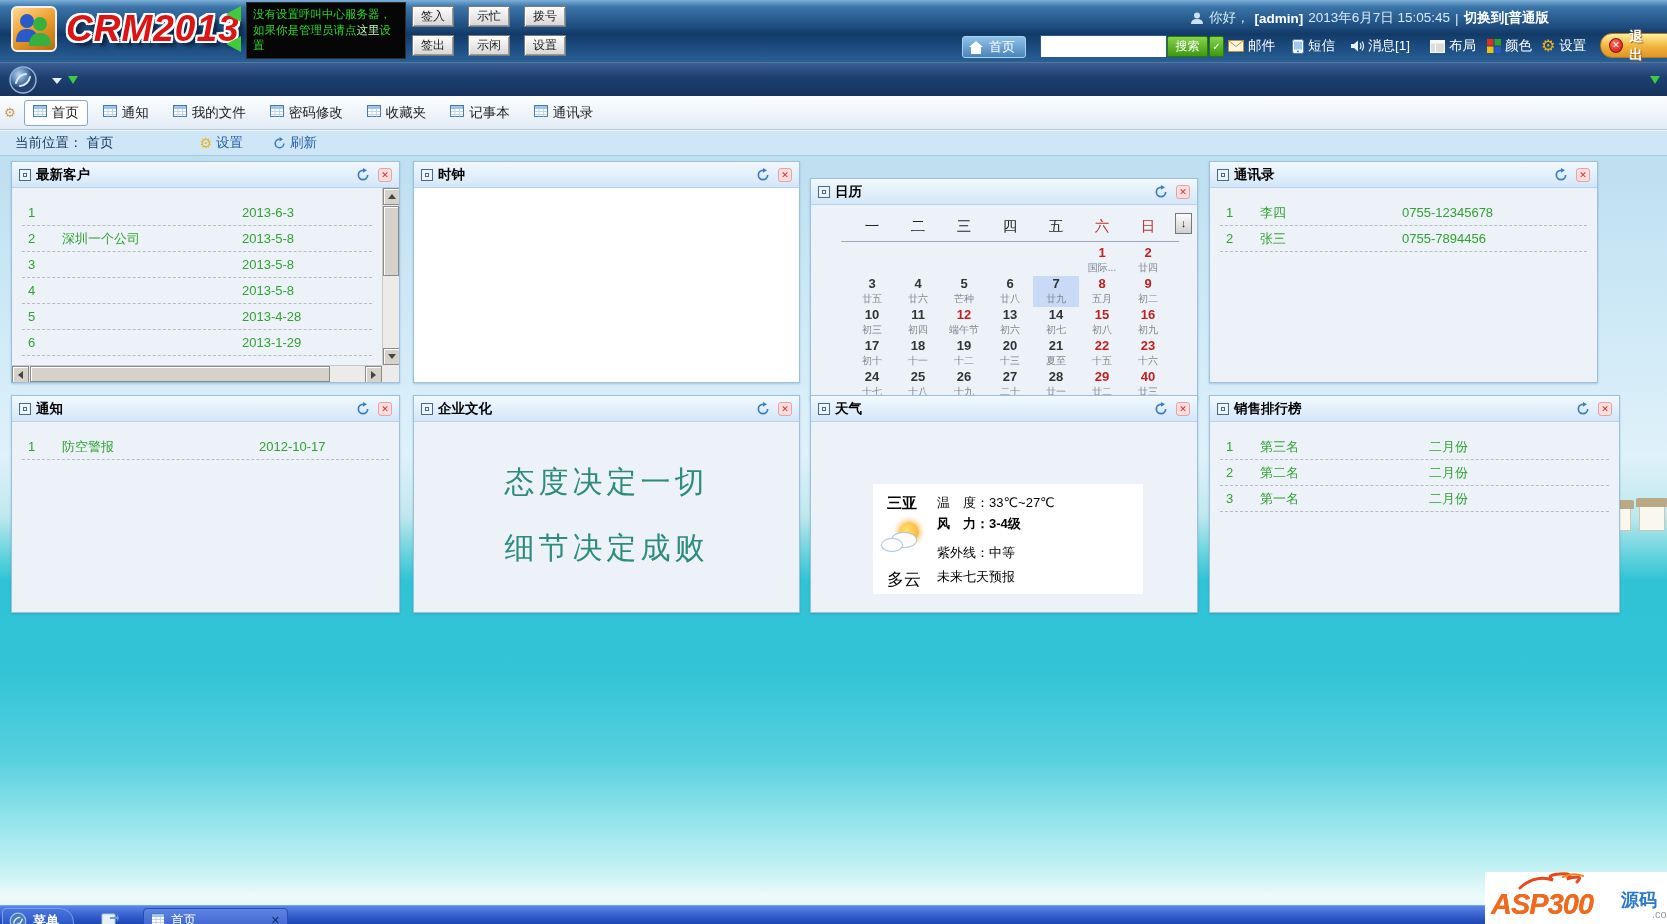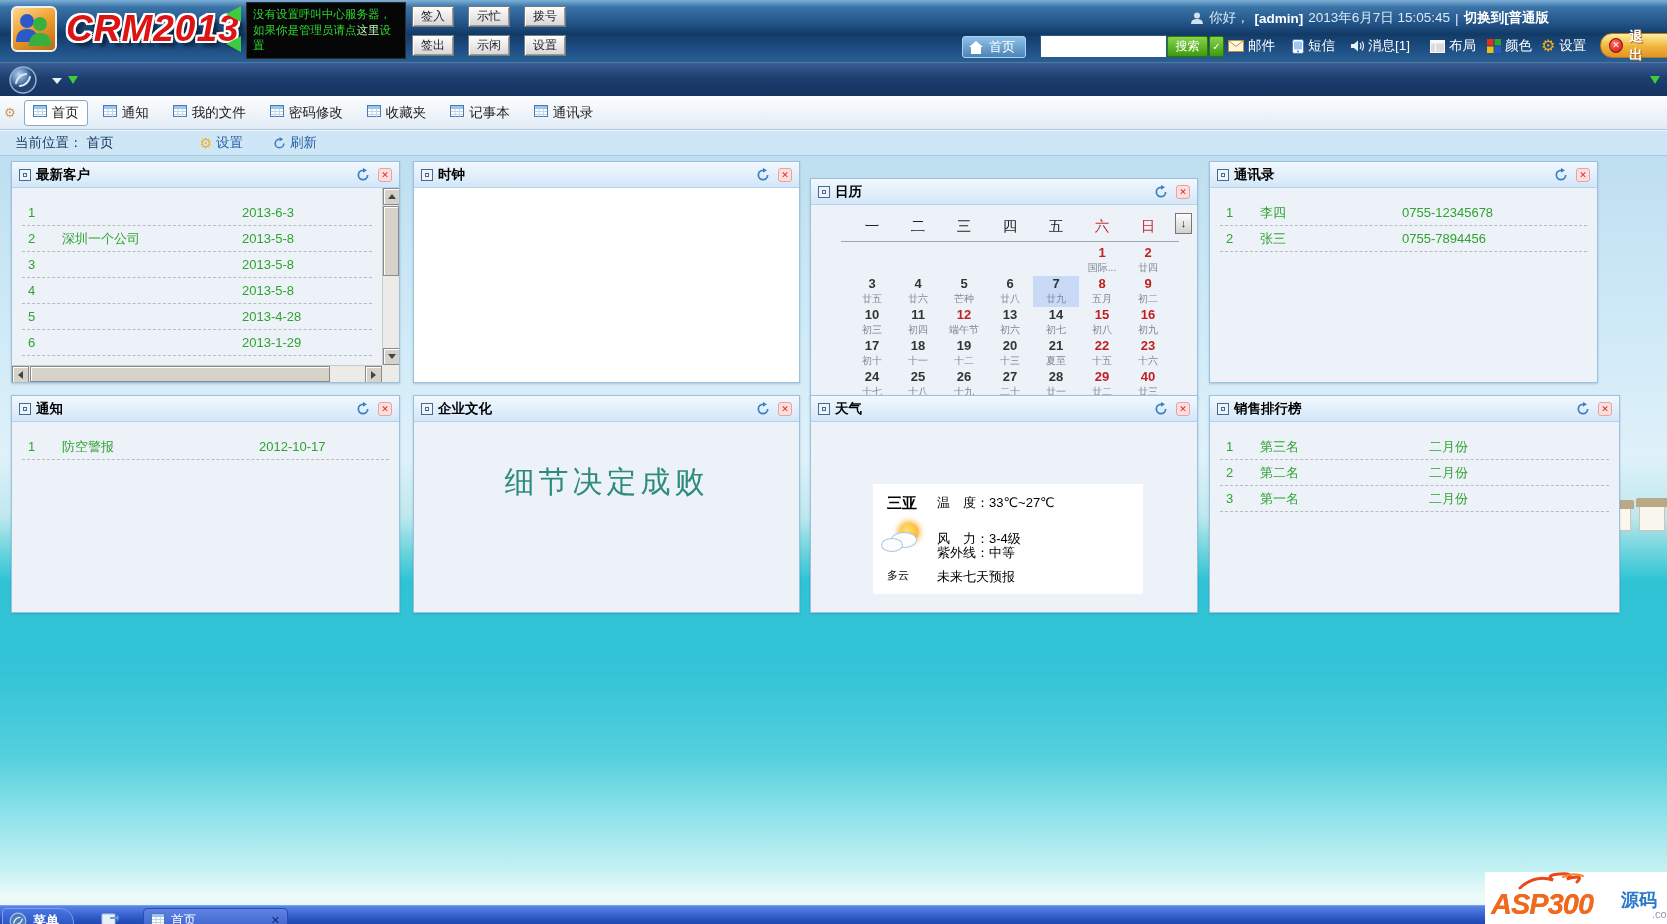--- a/index.html
+++ b/index.html
@@ -131,21 +131,21 @@
   .cal-d.red { color:#c02020; }
   .cal-l { font-size:10px; color:#7e8690; line-height:13px; }
 
   
   #cu-lines { position:absolute; left:0; top:40px; width:100%; text-align:center; }
   .cu-line { font-family:"Liberation Serif","DejaVu Serif",serif; font-size:30px; color:#2d8c7c; letter-spacing:4px; margin-bottom:25px; }
 
   
   #wx-panel { position:absolute; left:62px; top:62px; width:270px; height:110px; background:#fff; }
   #wx-city { position:absolute; left:14px; top:10px; font-size:15px; font-weight:bold; color:#000; }
-  #wx-cond { position:absolute; left:14px; top:84px; font-size:11px; color:#000; }
+  #wx-cond { position:absolute; left:14px; top:84px; font-size:17px; color:#000; }
   .wx-row { position:absolute; left:64px; font-size:13px; color:#000; white-space:nowrap;}
   #wx-icon { position:absolute; left:8px; top:38px; width:44px; height:34px; }
   #wx-sun { position:absolute; left:18px; top:0; width:20px; height:20px; border-radius:50%;
     background:radial-gradient(circle at 40% 40%,#ffe070,#f8a820); box-shadow:0 0 5px 2px rgba(248,176,48,.7); }
   .wx-cloud { position:absolute; background:#fdfdfd; border:1.5px solid #a9c6e2; border-radius:50%; }
 
   
   #taskbar { position:absolute; left:0; top:905px; width:1667px; height:19px;
     background:linear-gradient(#5a86e8,#2a55c4 70%,#2048b0); border-top:1px solid #7aa2f2; }
   #tb-menu { position:absolute; left:2px; top:2px; height:26px; padding:0 14px 0 6px; border-radius:4px 14px 0 0;
@@ -686,20 +686,21 @@
         </span>
       <span class="w-title">企业文化</span>
       <svg class="w-ref" viewBox="0 0 13 13">
           <path d="M10.8 6.5 A4.3 4.3 0 1 1 6.5 2.2" fill="none" stroke="#3a7fc1" stroke-width="1.6"></path>
           <path d="M6.5 0 L10.2 2.2 L6.5 4.4 Z" fill="#3a7fc1"></path>
         </svg>
       <span class="w-close">✕</span>
     </div>
     <div class="w-body">
       <div id="cu-lines">
+          <div class="cu-line">态度决定一切</div>
           <div class="cu-line">细节决定成败</div>
         </div>
     </div>
   </div>
 
   <div class="widget" id="w-weather">
     <div class="w-hdr">
       <span class="collapse-ic">
           <i></i>
         </span>
@@ -713,21 +714,21 @@
     <div class="w-body">
       <div id="wx-panel">
         <span id="wx-city">三亚</span>
         <div id="wx-icon">
           <div id="wx-sun"></div>
           <div class="wx-cloud" style="left:10px;top:10px;width:26px;height:16px;"></div>
           <div class="wx-cloud" style="left:0px;top:16px;width:22px;height:14px;"></div>
         </div>
         <span id="wx-cond">多云</span>
         <span class="wx-row" style="top:10px;">温　度：33℃~27℃</span>
-        <span class="wx-row" style="top:46px;">风　力：3-4级</span>
+        <span class="wx-row" style="top:31px;font-weight:bold;">风　力：3-4级</span>
         <span class="wx-row" style="top:60px;">紫外线：中等</span>
         <span class="wx-row" style="top:84px;">未来七天预报</span>
       </div>
     </div>
   </div>
 
   <div class="widget" id="w-sales">
     <div class="w-hdr">
       <span class="collapse-ic">
           <i></i>

